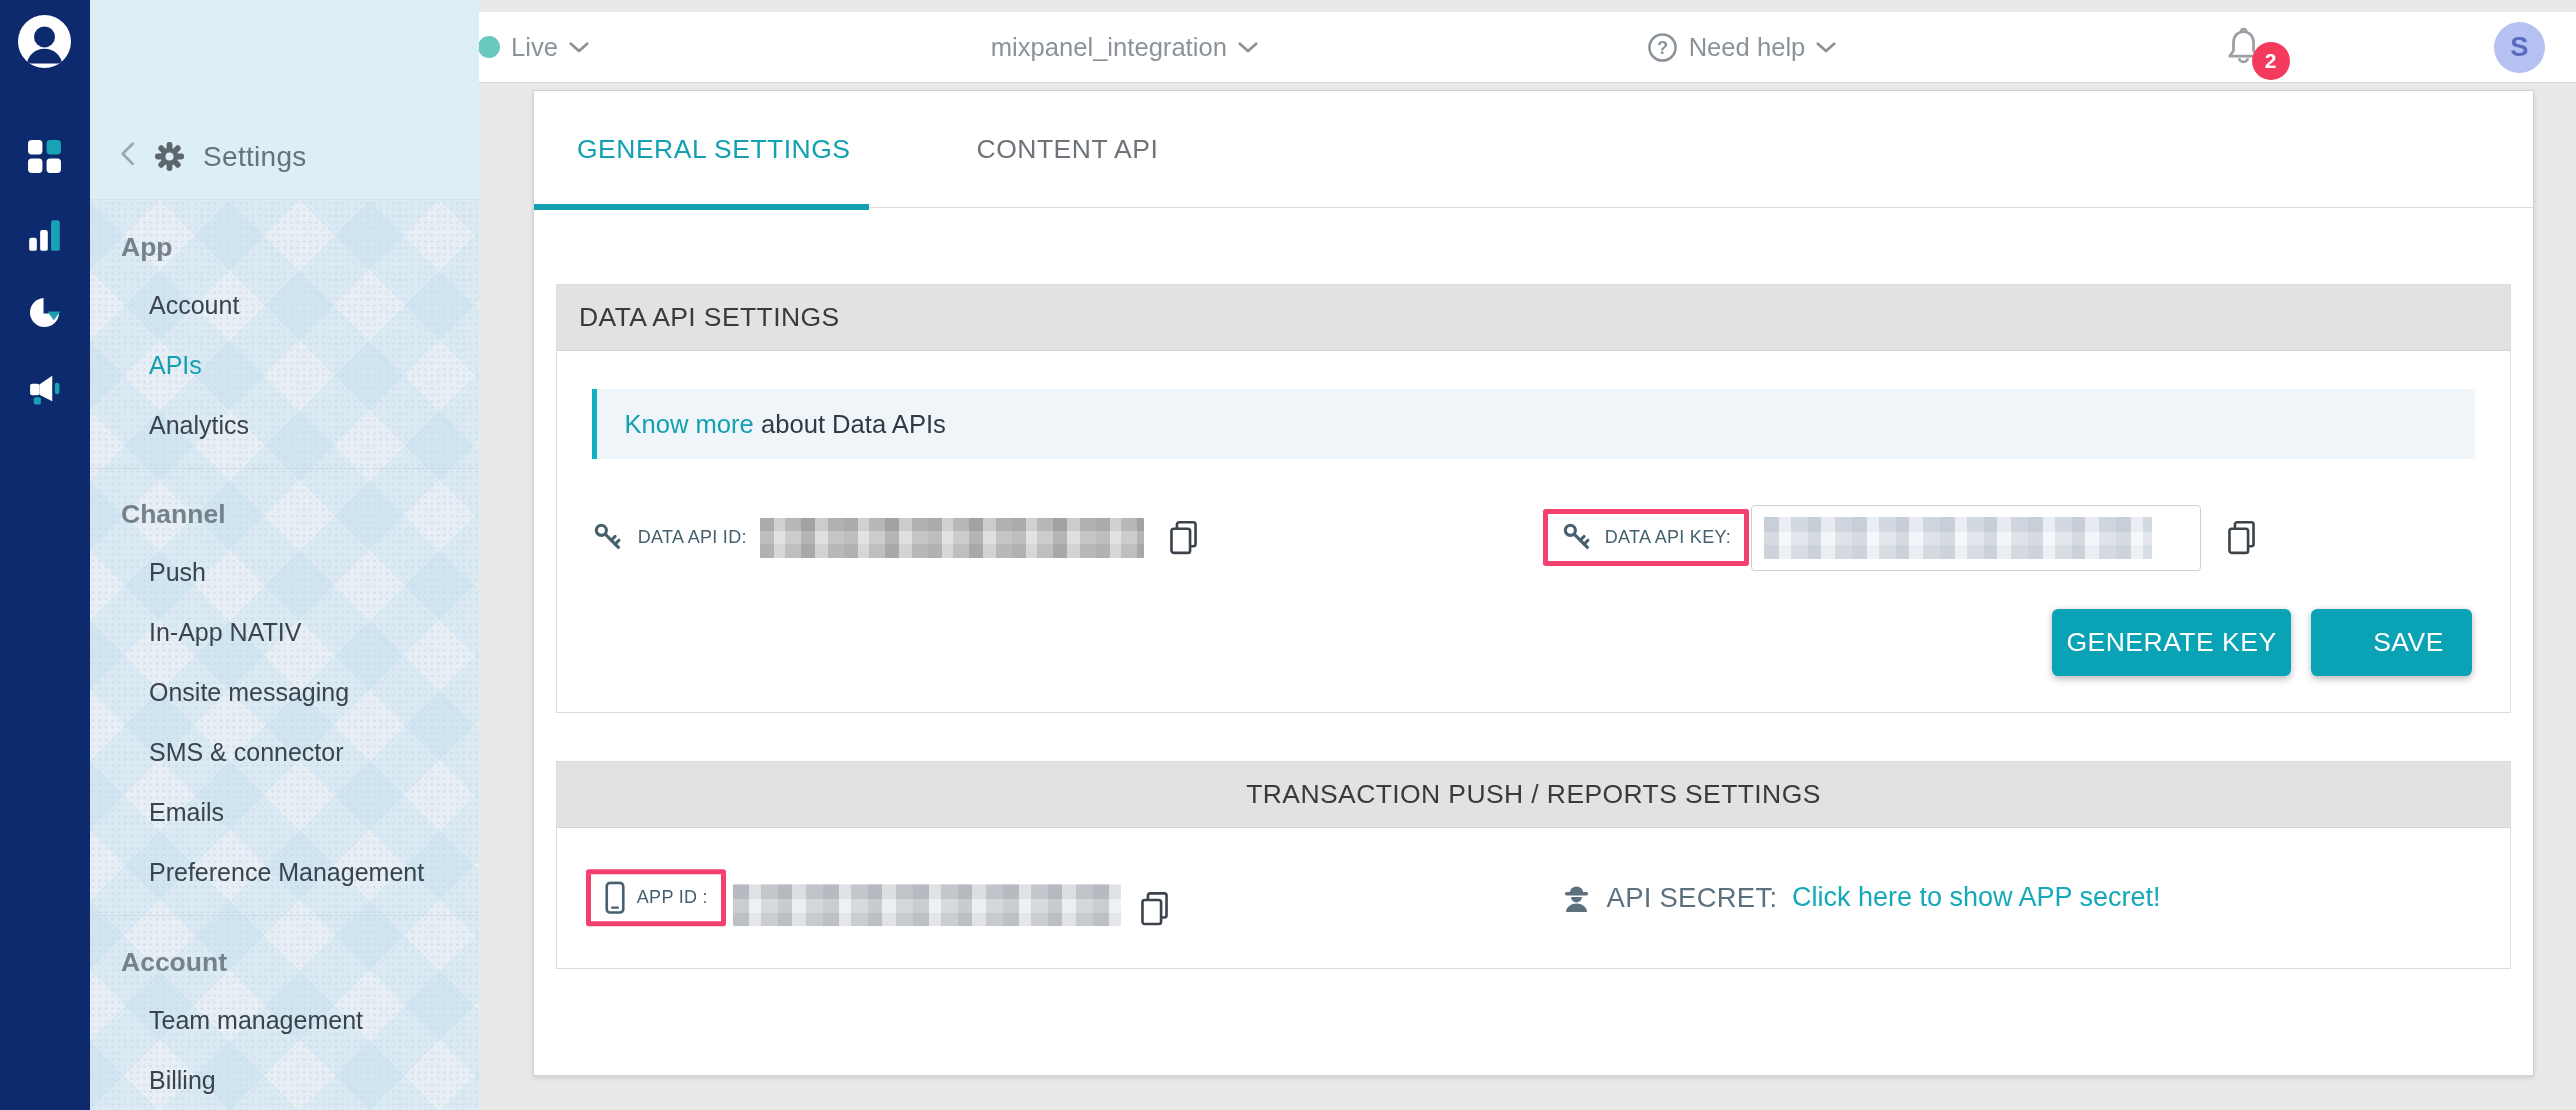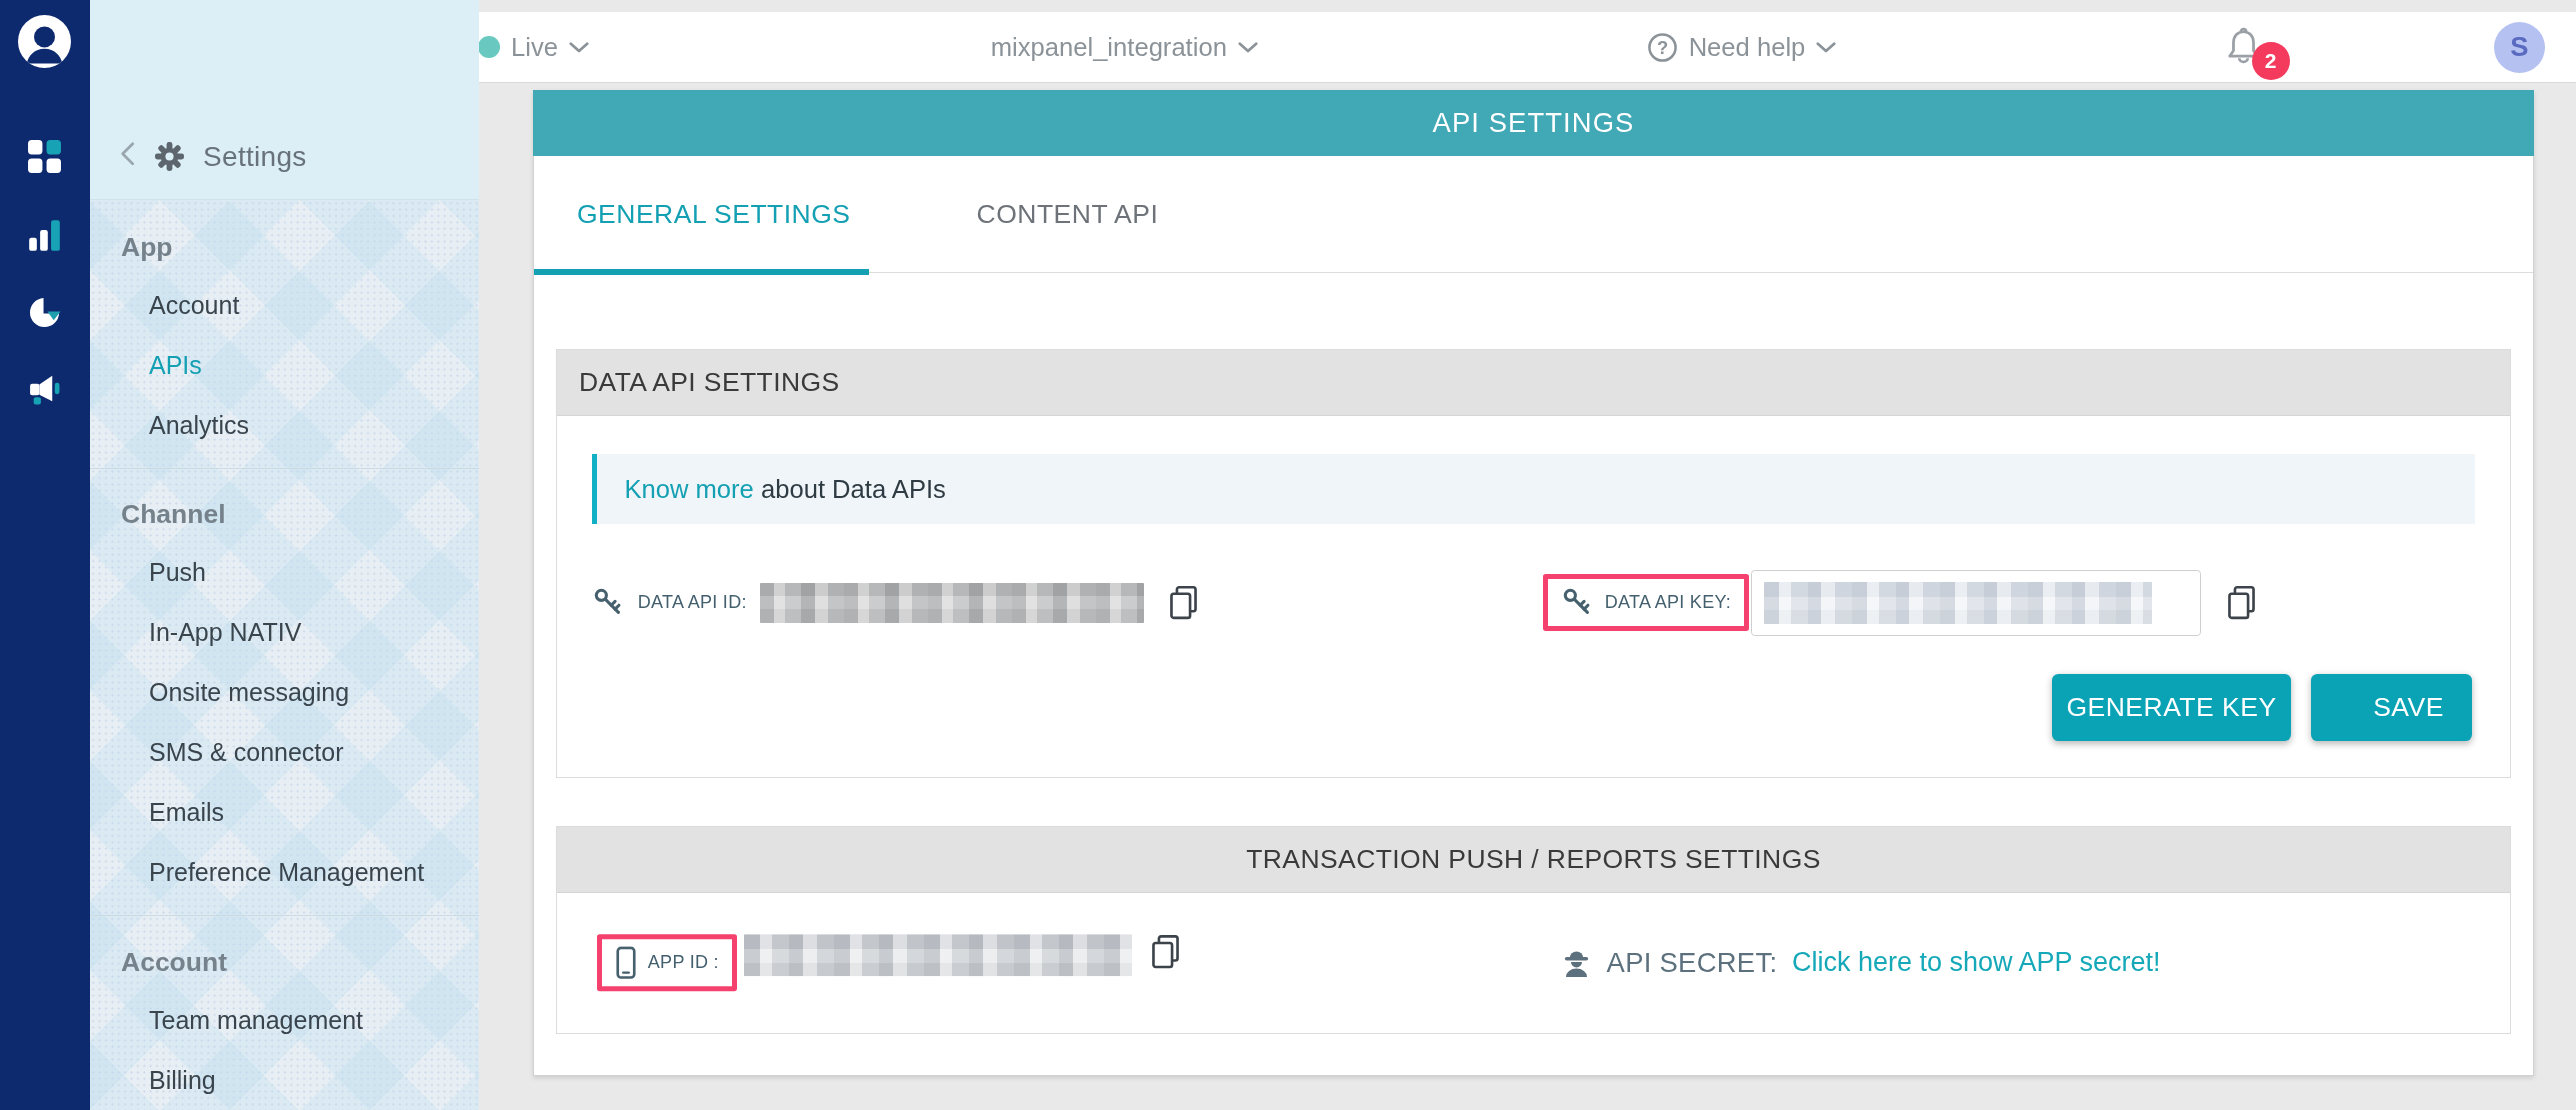--- a/index.html
+++ b/index.html
@@ -135,21 +135,21 @@
 
   .btn-row{display:flex;justify-content:flex-end;padding:25.6px 38px 36px 0;gap:20px;}
   .btn{
     border:none;border-radius:6.4px;background:#0aa3b5;color:#fff;font-size:26.5px;letter-spacing:0.5px;
     font-family:inherit;height:67px;cursor:pointer;box-shadow:0 2.7px 7.3px rgba(0,0,0,.28);
   }
   .btn.generate{width:239px;}
   .btn.save{width:161px;padding-left:40px;}
 
   .field-row2{position:relative;height:140px;}
-  .app-field{position:absolute;left:40px;top:50%;transform:translateY(-50%);display:flex;align-items:flex-start;}
+  .app-field{position:absolute;left:29px;top:50%;transform:translateY(-50%);display:flex;align-items:flex-end;}
   .secret-field{position:absolute;left:1004px;top:50%;transform:translateY(-50%);display:flex;align-items:center;gap:14.6px;}
   .secret-label{font-size:27.4px;color:#5c717d;letter-spacing:0.3px;white-space:nowrap;}
   .secret-link{font-size:27px;color:#14a8b8;text-decoration:none;cursor:pointer;white-space:nowrap;}
   .app-mosaic{margin-left:7.3px;}
 </style>
 </head>
 <body>
 
 <div id="app">
 
@@ -275,21 +275,20 @@
         <path d="M14.5 4.5 a2.5 2.5 0 0 1 5 0" fill="none" stroke="#9aa0a6" stroke-width="2.6"></path>
         <path d="M13 29.5 a4 3.5 0 0 0 8 0" fill="none" stroke="#9aa0a6" stroke-width="2.6"></path>
       </svg>
       <span class="badge">2</span>
     </div>
     <div class="avatar">S</div>
   </header>
 
   <main class="page">
     <section class="card">
-      <div class="card-title">API SETTINGS</div>
 
       <div class="tabs">
         <div class="tab first active">GENERAL SETTINGS</div>
         <div class="tab second">CONTENT API</div>
         <div class="tab-underline"></div>
       </div>
 
       <section class="panel panel1">
         <div class="panel-head left">DATA API SETTINGS</div>
 

